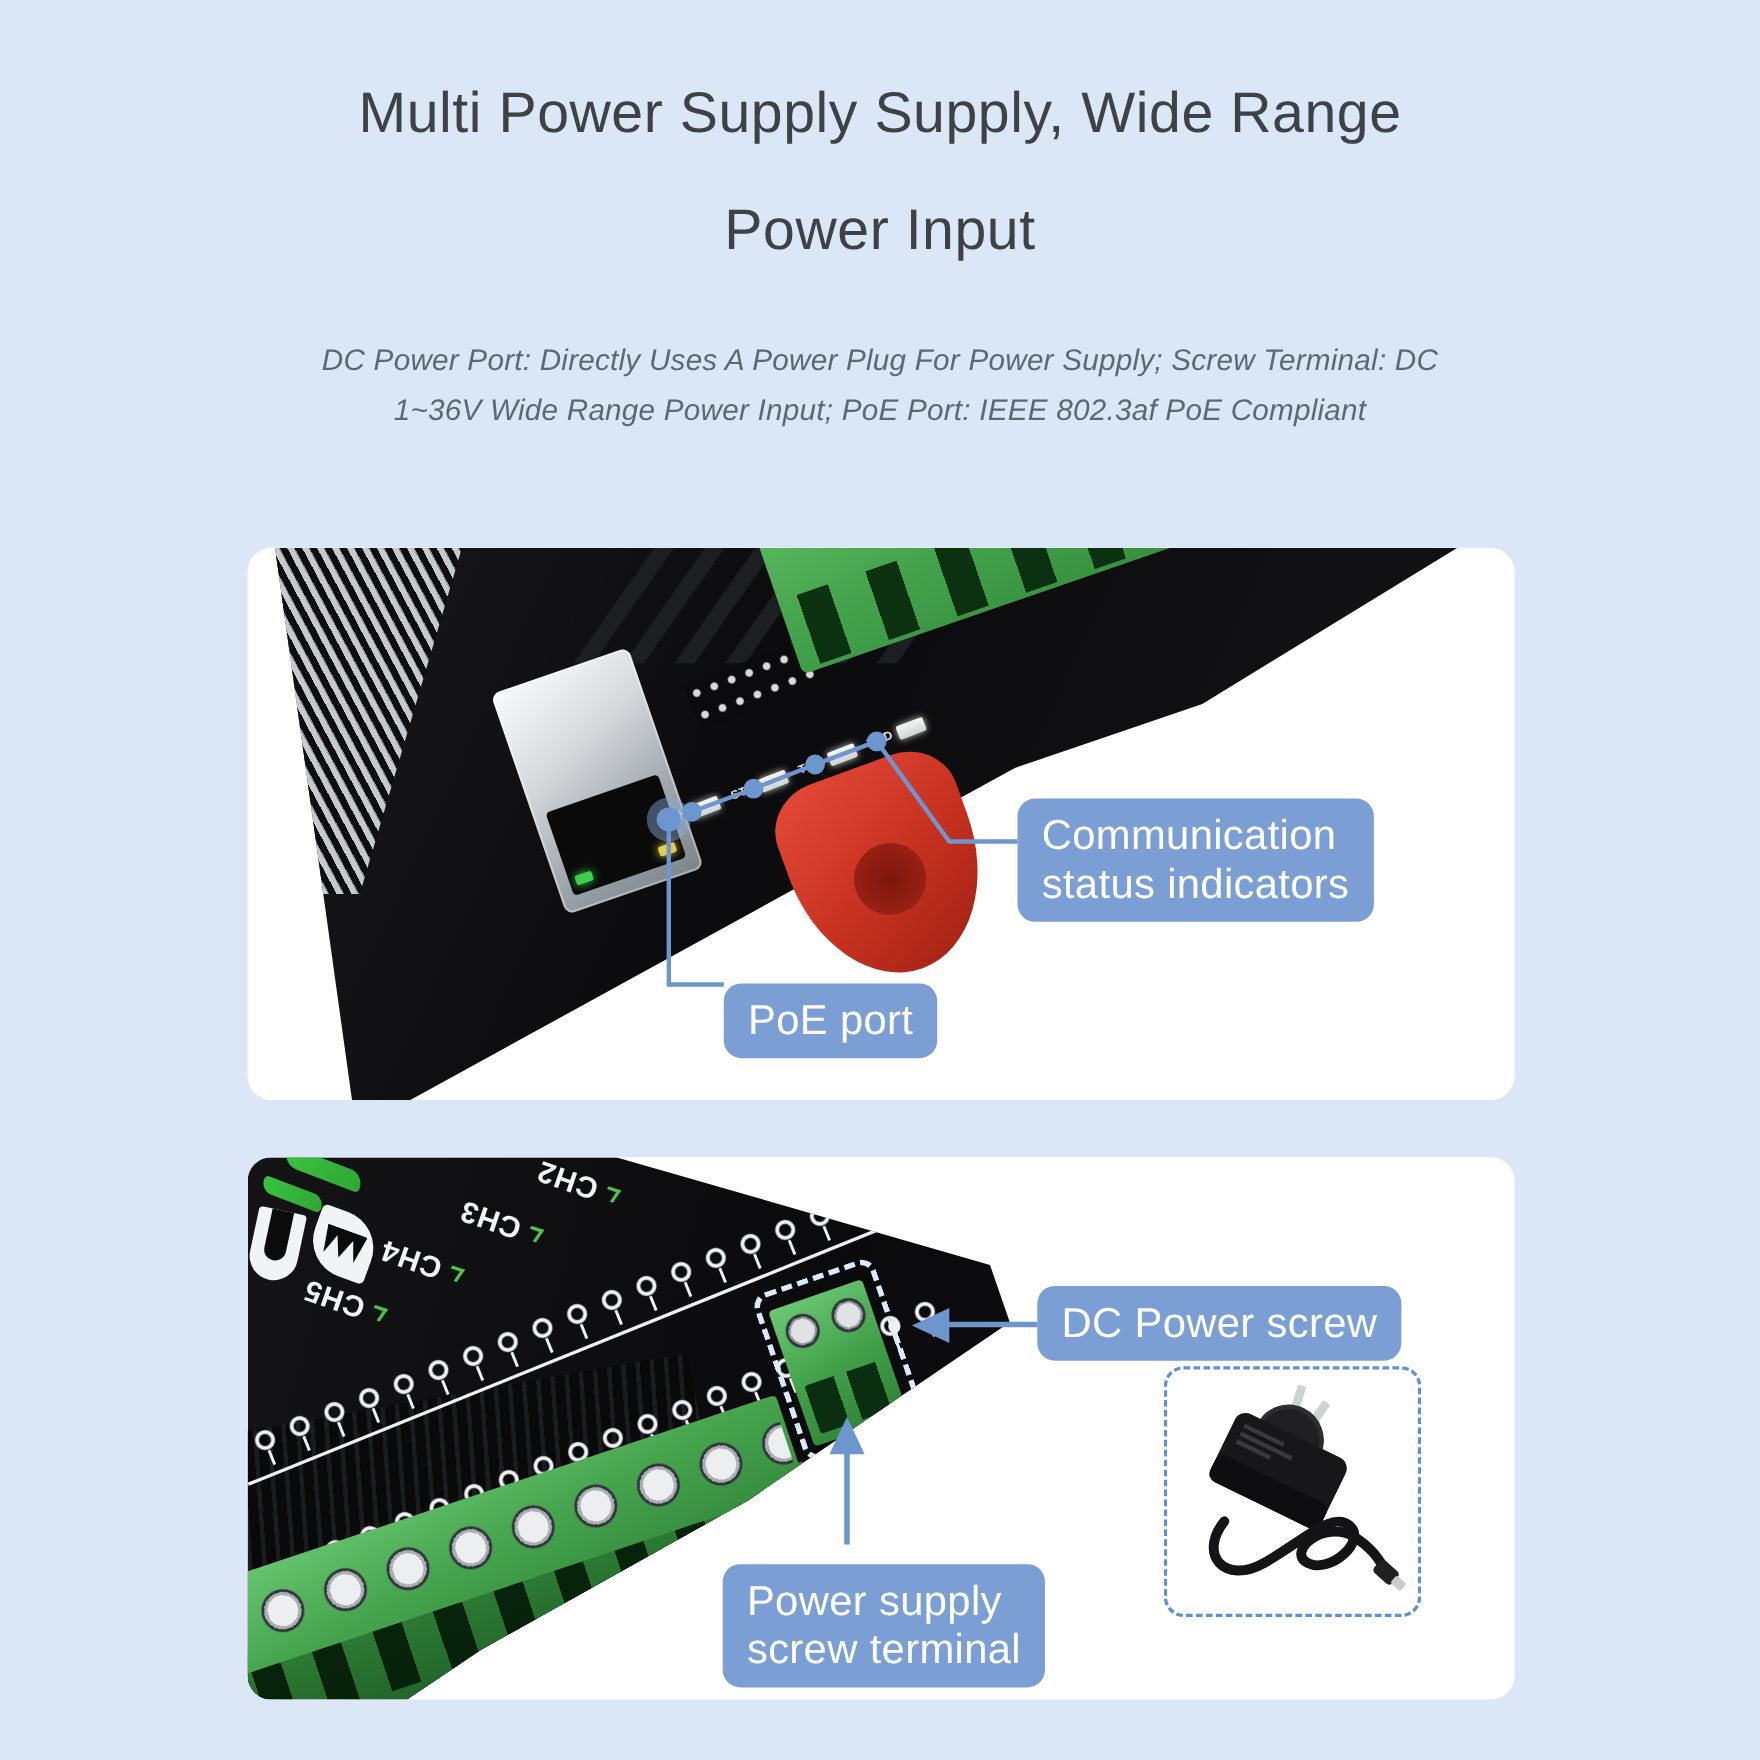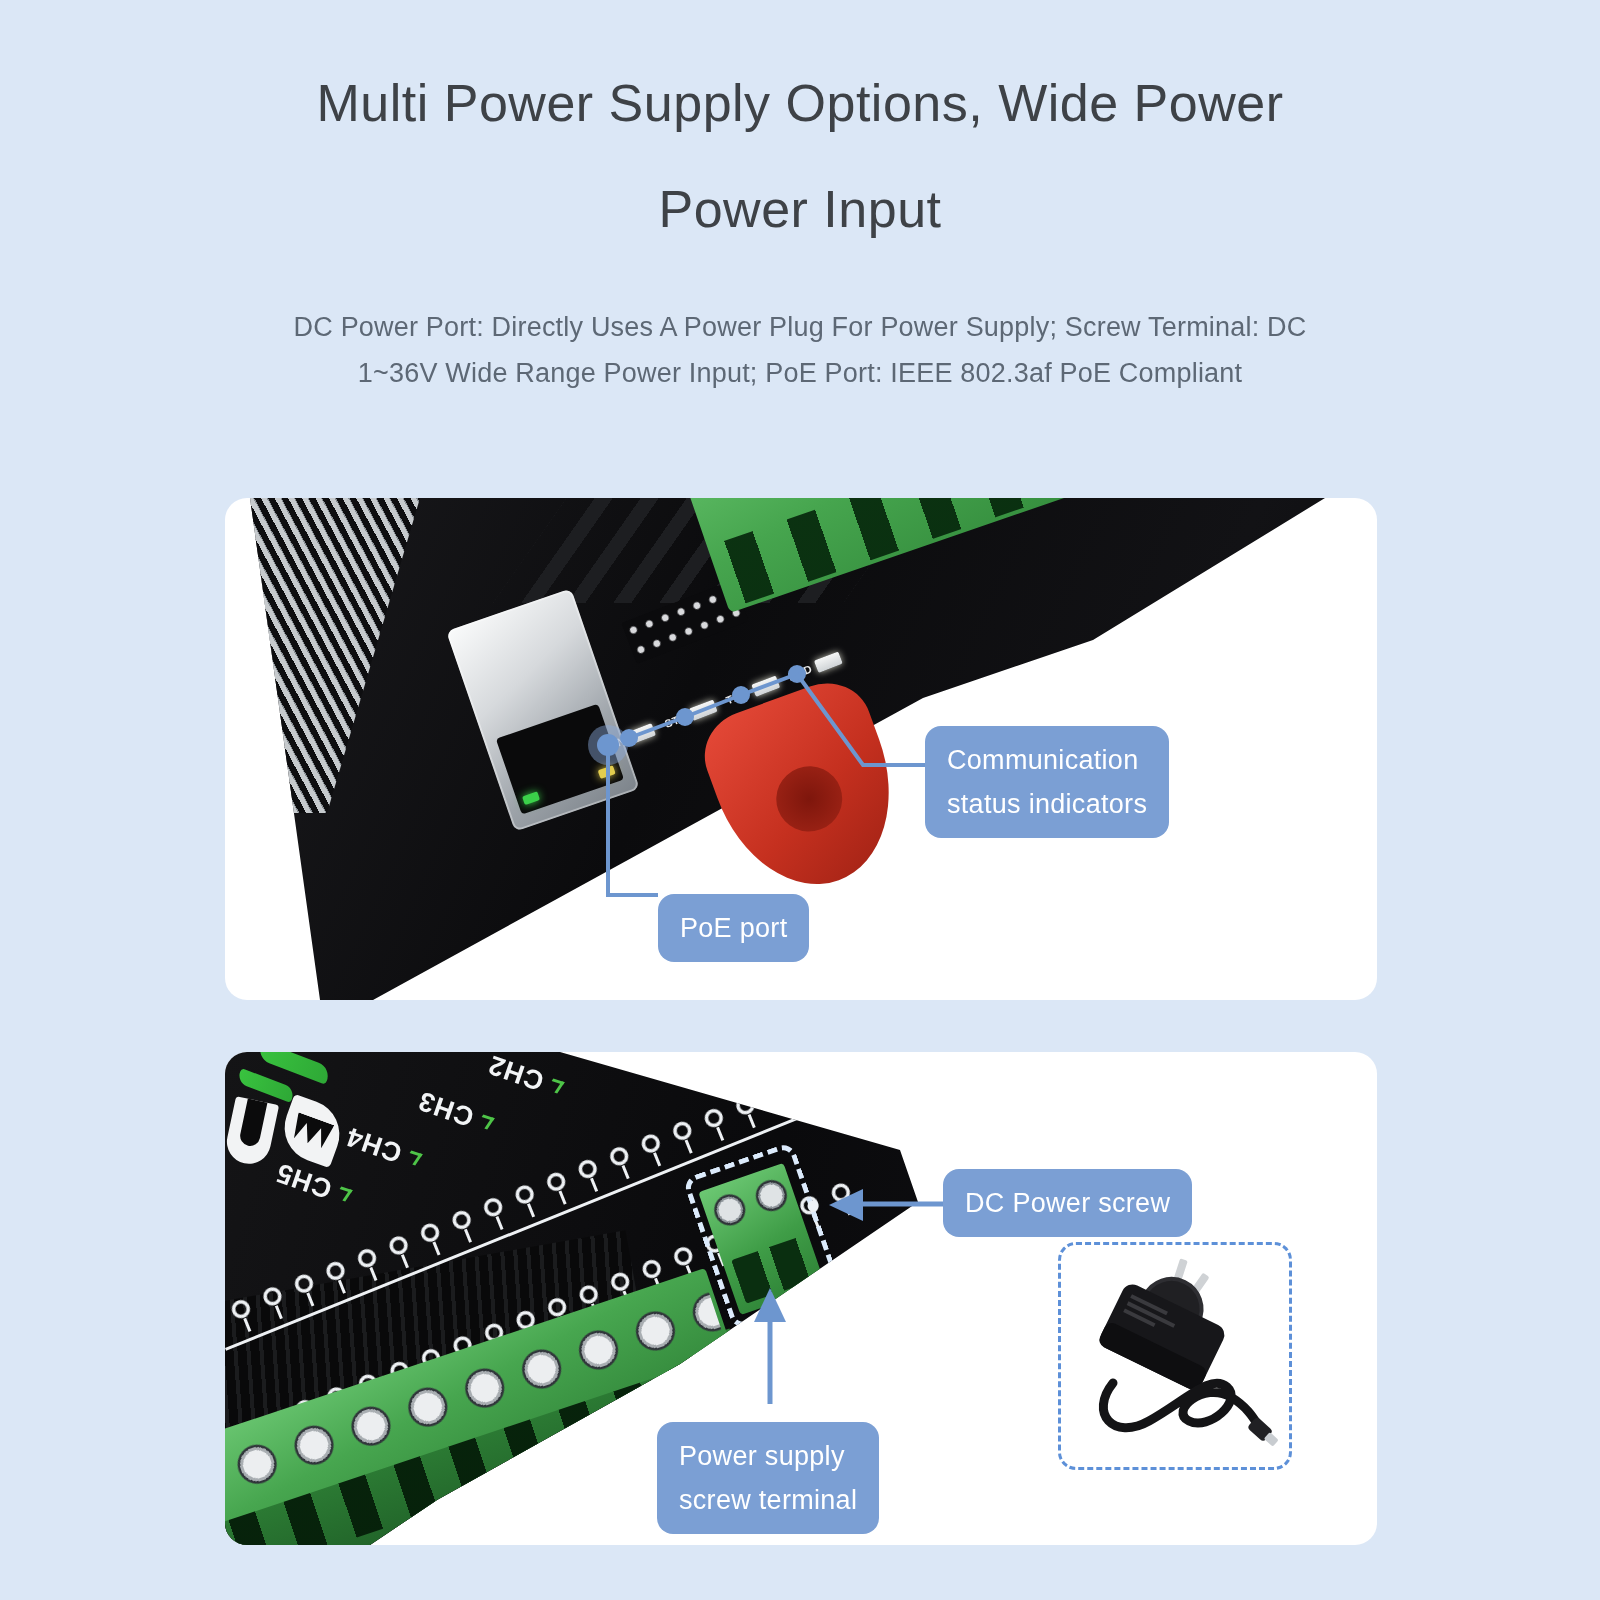--- a/index.html
+++ b/index.html
@@ -14,21 +14,21 @@
     position:absolute; top:50px; left:0; width:100%;
     text-align:center; color:#3e4247;
     font-size:52px; font-weight:400; line-height:106px; letter-spacing:.5px;
   }
   .page-title span { display:block; }
   .page-desc {
     position:absolute; top:304px; left:0; width:100%;
     text-align:center; color:#5d6875;
     font-size:27px; font-weight:400; line-height:46px; letter-spacing:.2px;
   }
-  .page-desc span { display:block; }
+  .page-desc span { display:block;font-style:italic; }
 
   
   .card {
     position:absolute; left:225px; width:1152px;
     background:#ffffff; border-radius:22px; overflow:hidden;
   }
   #card1 { top:498px;  height:502px; }
   #card2 { top:1052px; height:493px; }
 
   
@@ -224,37 +224,37 @@
     background:#0b0b0c;
     clip-path:polygon(0 100%,12% 0,30% 72%,50% 0,70% 72%,88% 0,100% 100%);
   }
 
   
   .overlay { position:absolute; inset:0; pointer-events:none; z-index:8; }
   .callout {
     position:absolute; z-index:9;
     background:#7b9fd4; color:#ffffff;
     border-radius:16px; padding:12px 22px;
-    font-size:27px; line-height:44px; letter-spacing:.3px;
+    font-size:38px; line-height:44px; letter-spacing:.3px;
   }
   .callout span { display:block; }
   #lbl-comm  { left:700px; top:228px; }
   #lbl-poe   { left:433px; top:364px;margin-top:32px; }
   #lbl-dc    { left:718px; top:117px; }
   #lbl-screw { left:432px; top:370px; }
   .adapter-box {
     position:absolute; left:833px; top:190px; width:234px; height:228px;
     border:3px dashed #5d90d8; border-radius:18px; z-index:7; background:#fff;
   }
 </style>
 </head>
 <body>
 
 <h1 class="page-title">
-  <span>Multi Power Supply Options, Wide Power</span>
+  <span>Multi Power Supply Supply, Wide Range</span>
   <span>Power Input</span>
 </h1>
 
 <p class="page-desc">
   <span>DC Power Port: Directly Uses A Power Plug For Power Supply; Screw Terminal: DC</span>
   <span>1~36V Wide Range Power Input; PoE Port: IEEE 802.3af PoE Compliant</span>
 </p>
 
 <section class="card" id="card1">
 

